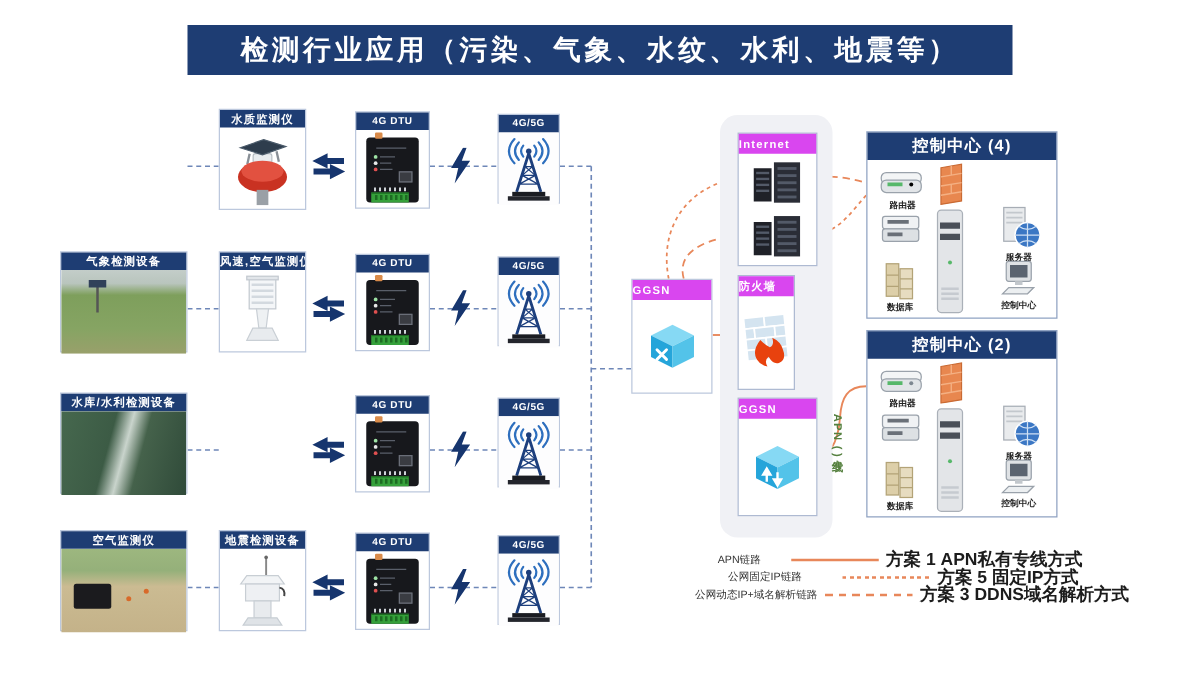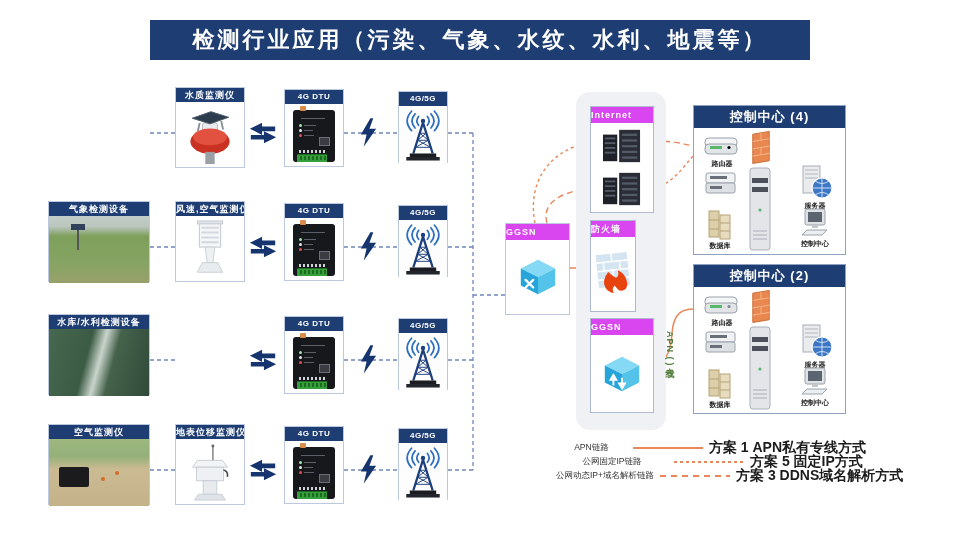--- a/index.html
+++ b/index.html
@@ -346,21 +346,21 @@
       <div class="card-body">
           <div class="photo photo-r4">
         <div class="decor" style="left:10px;top:28px;width:30px;height:20px;background:#1b1b1e;border-radius:2px;"></div>
         <div class="decor" style="left:13px;top:34px;width:24px;height:2px;background:#4d5precision6;"></div>
         <div class="decor" style="left:52px;top:38px;width:4px;height:4px;background:#d86a2a;border-radius:50%;"></div>
         <div class="decor" style="left:66px;top:32px;width:4px;height:4px;background:#d86a2a;border-radius:50%;"></div>
       </div>
         </div>
     </div>
     <div class="card device-card" style="left:175px;top:424px;">
-      <div class="card-label">地表位移监测仪</div>
+      <div class="card-label">地震检测设备</div>
       <div class="card-body">
           <span>
         <svg viewBox="0 0 48 60" width="48" height="58">
           <path d="M27 2 V18" stroke="#888" stroke-width="1.6"></path>
               <circle cx="27" cy="2" r="1.5" fill="#666"></circle>
           <polygon points="6,24 42,24 37,17 11,17" fill="#f2f4f6" stroke="#c8ced4"></polygon>
           <rect x="10" y="24" width="28" height="14" fill="#eef0f3" stroke="#c8ced4"></rect>
           <path d="M38 27 q5 1 4 7" stroke="#444" stroke-width="1.6" fill="none"></path>
           <rect x="17" y="38" width="14" height="14" fill="#e8ebee" stroke="#c8ced4"></rect>
           <polygon points="12,52 36,52 40,58 8,58" fill="#dfe3e7" stroke="#c8ced4"></polygon>

